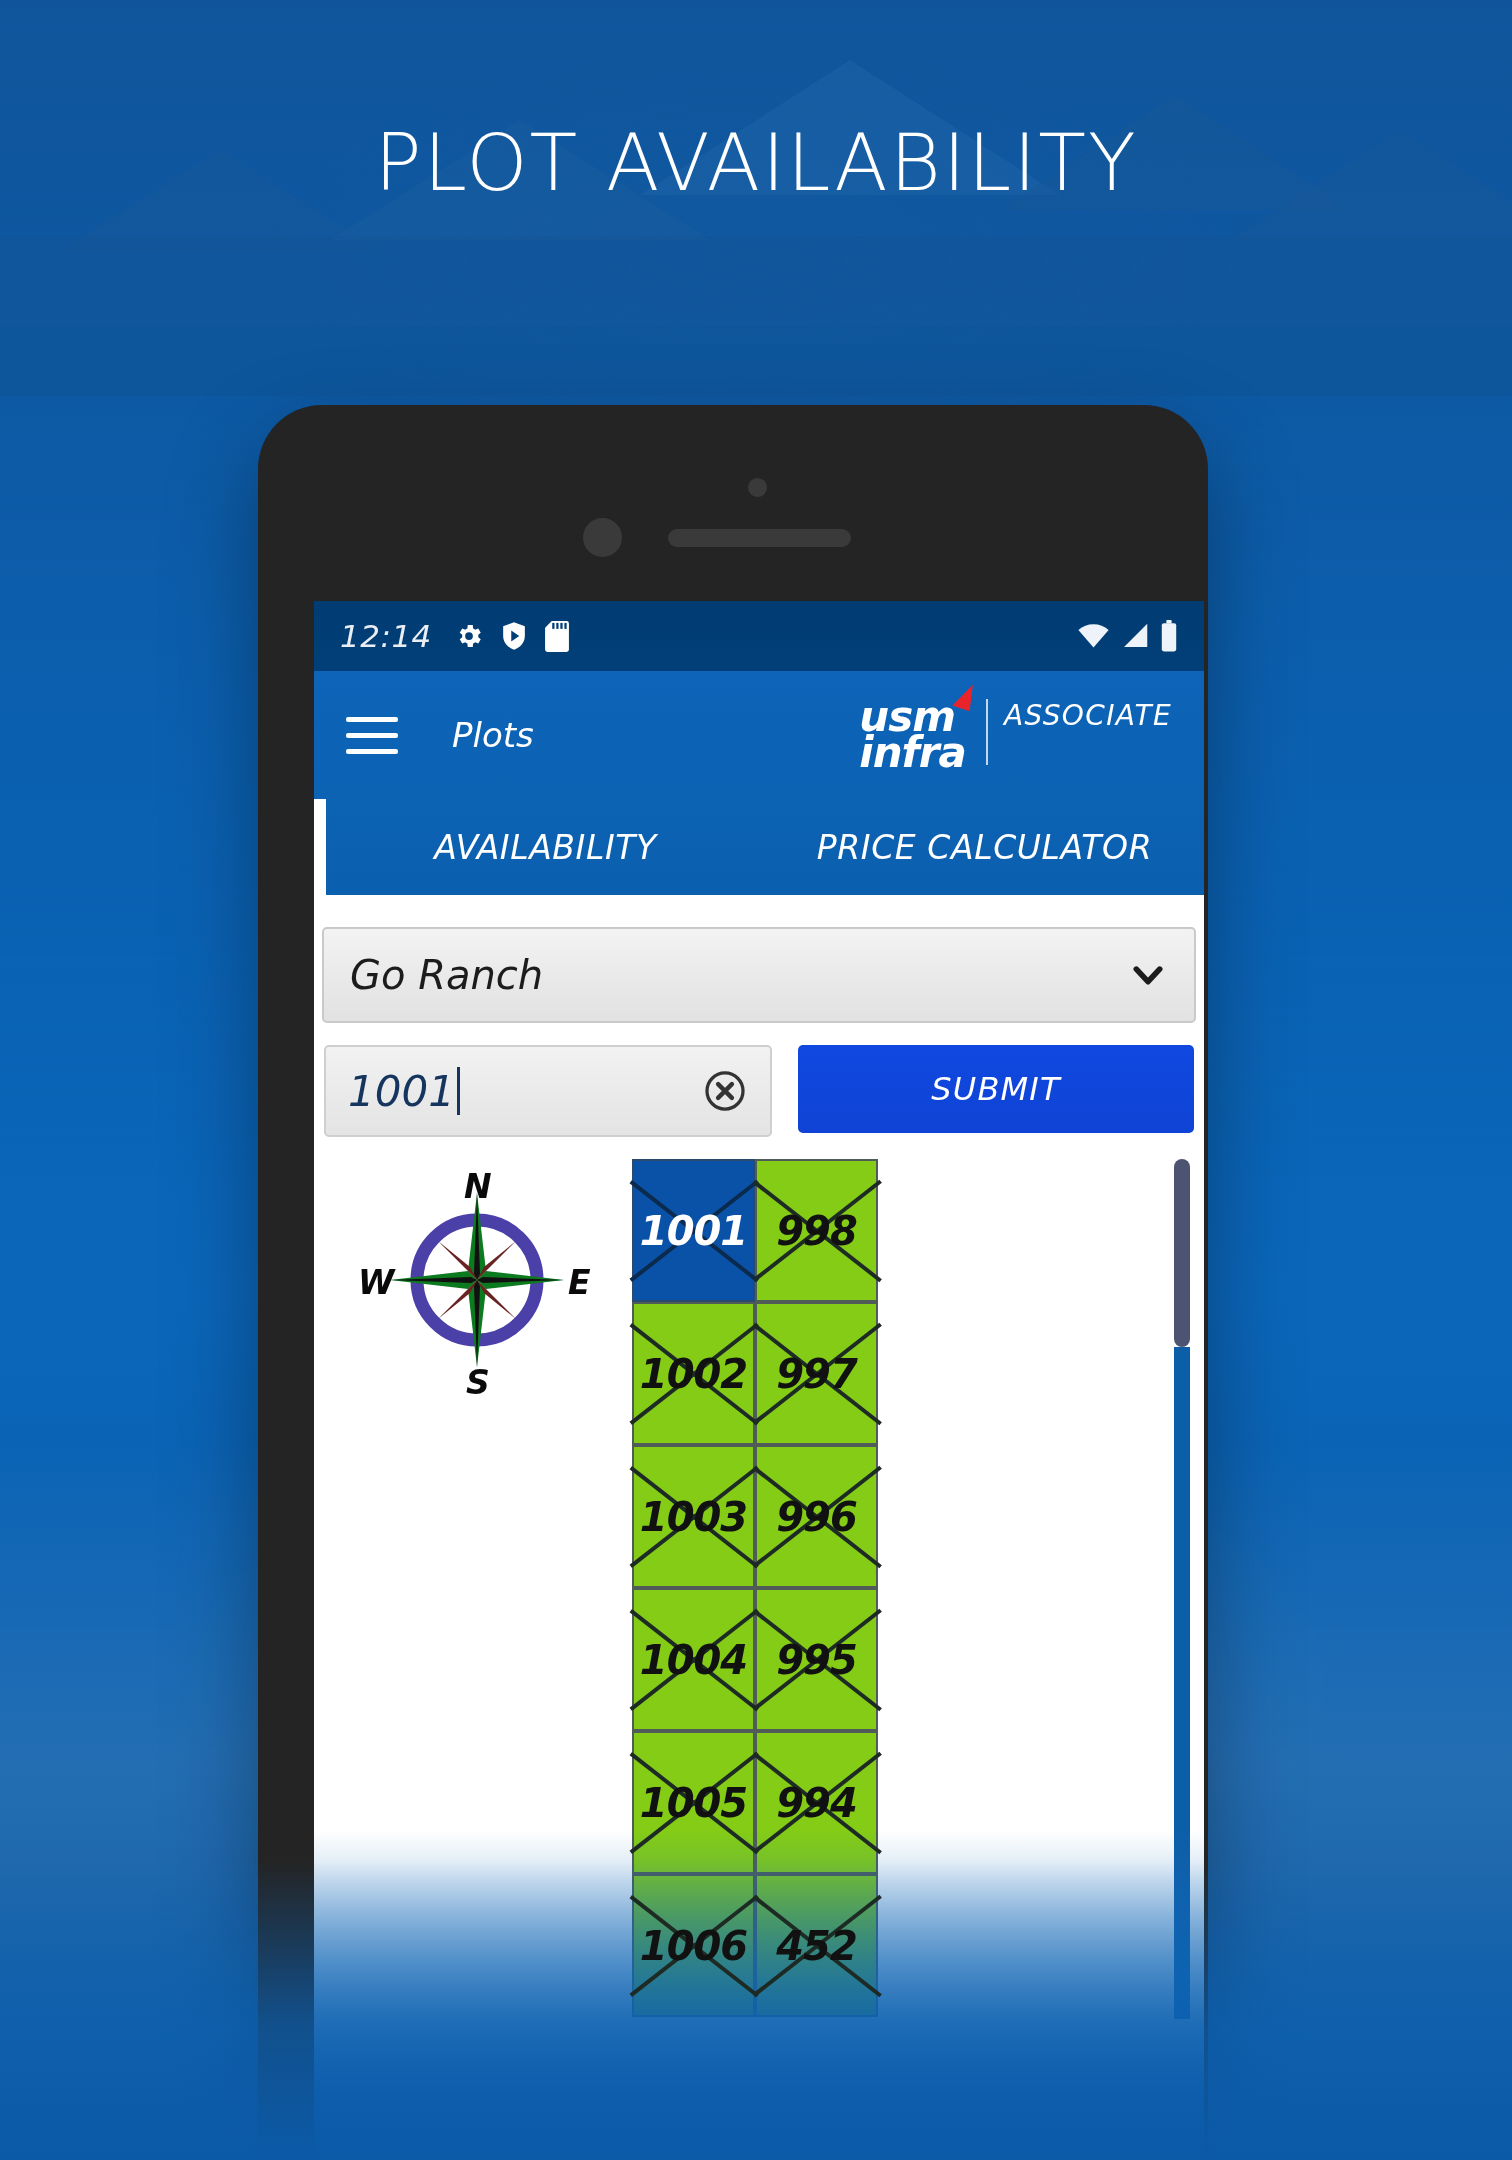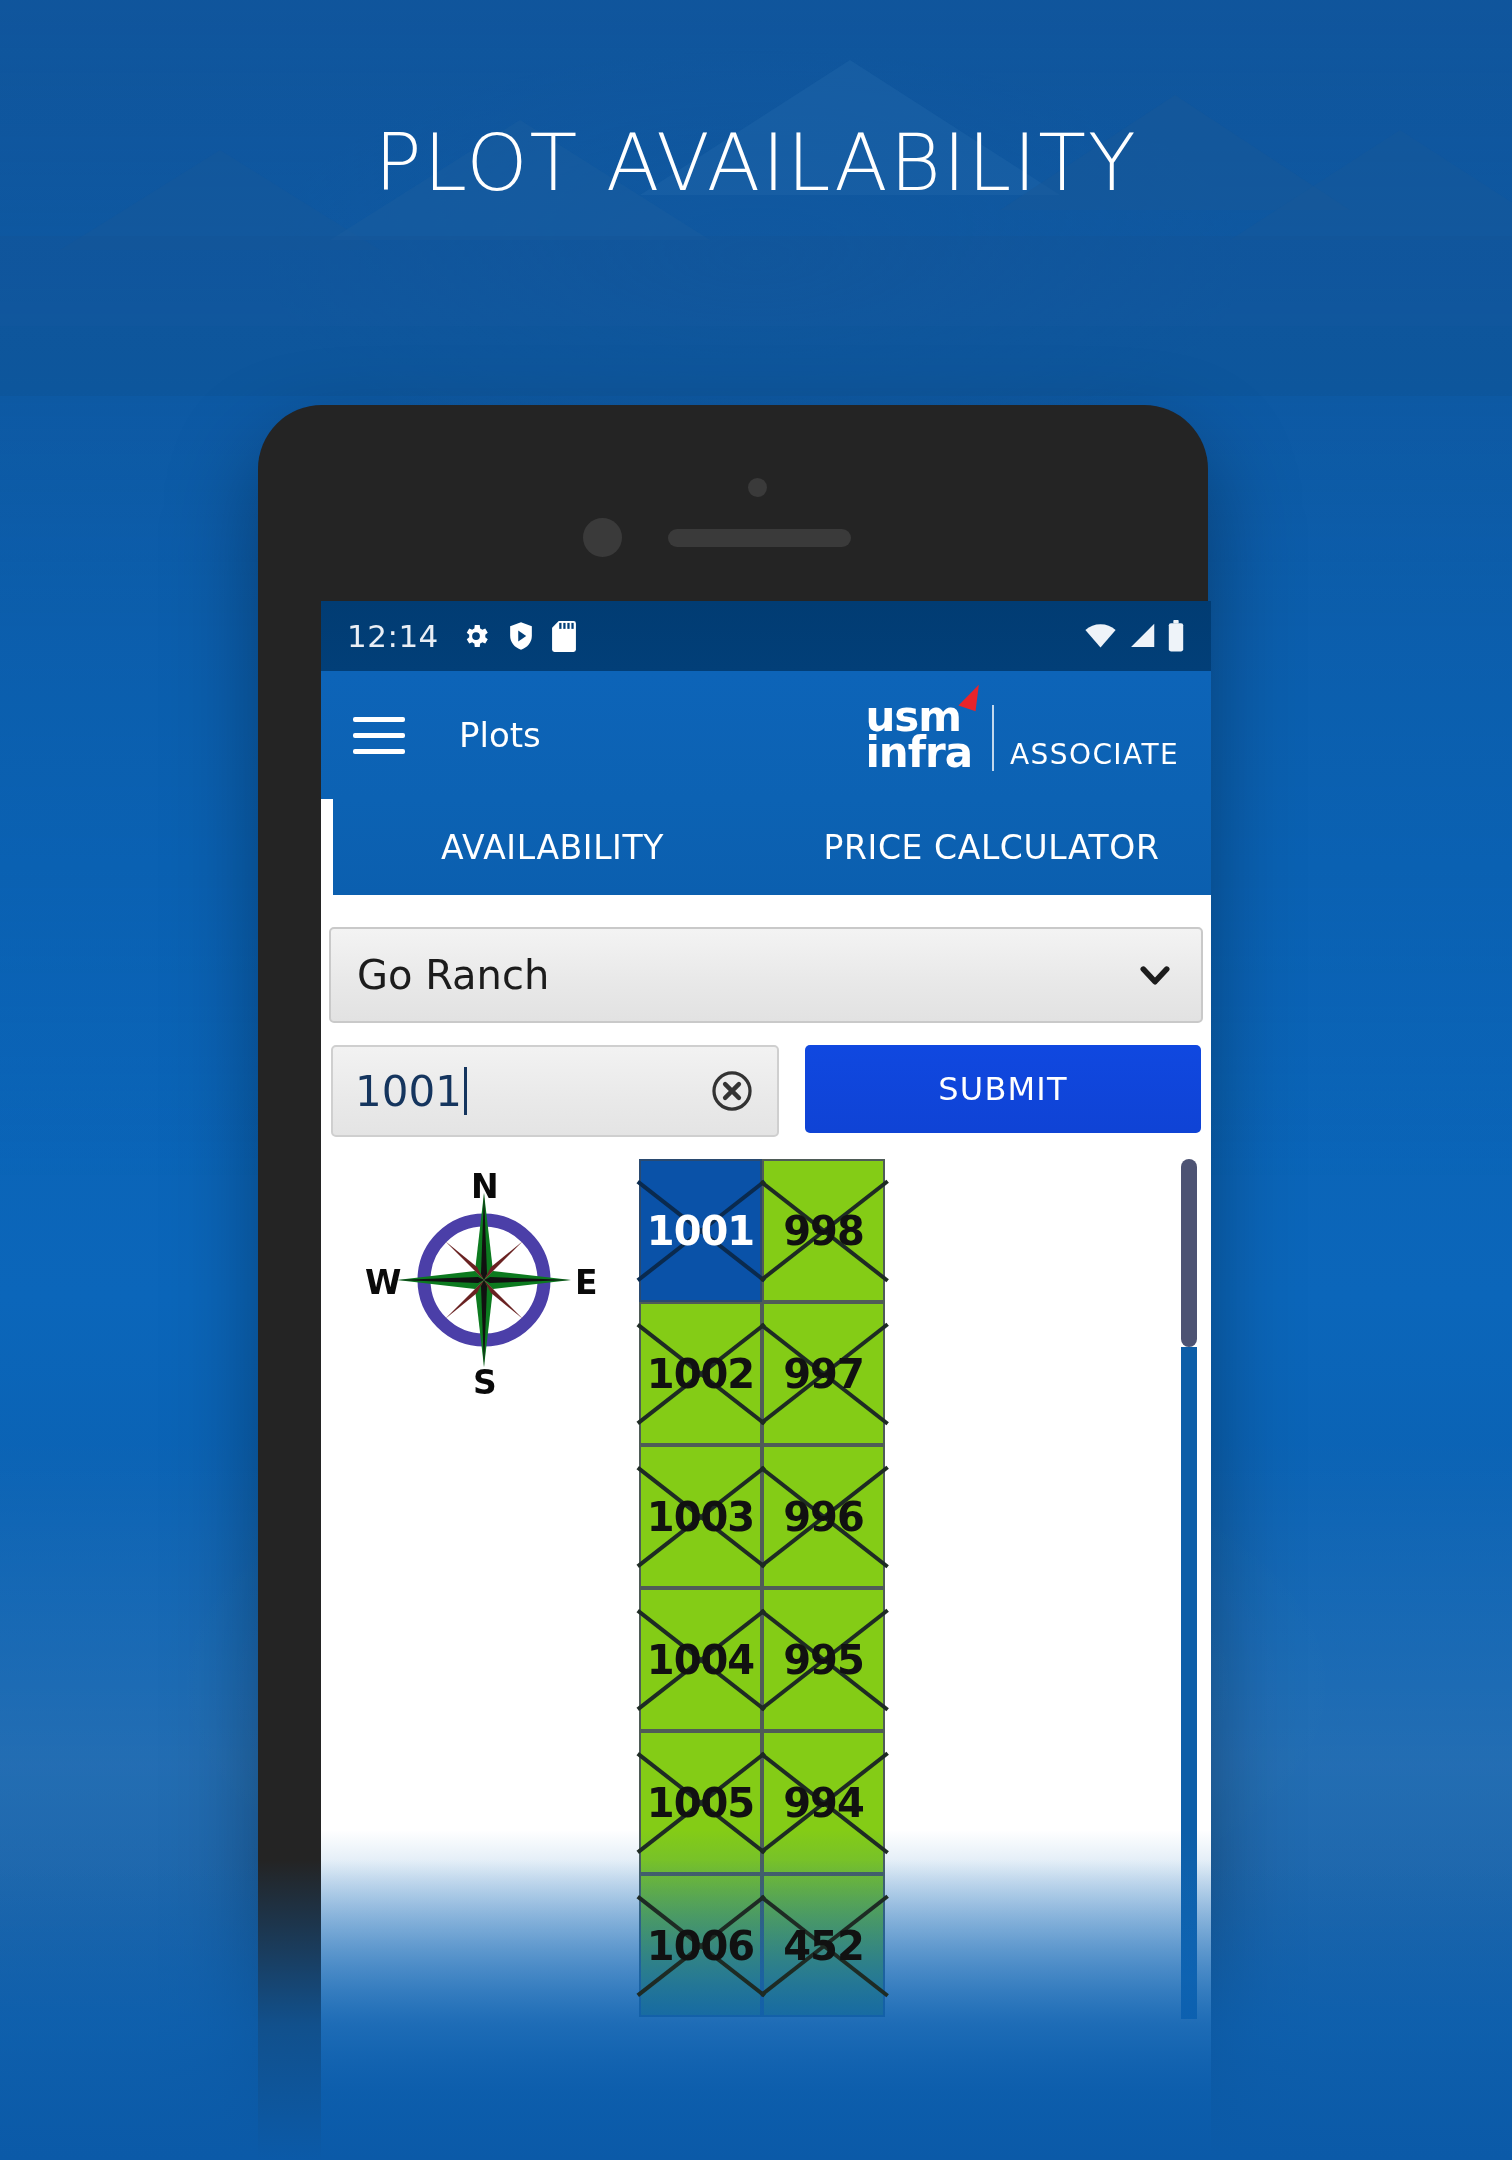--- a/index.html
+++ b/index.html
@@ -105,26 +105,27 @@
     position: absolute;
     width: 183px; height: 18px;
     border-radius: 10px;
     background: #3a3a3a;
     left: 668px; top: 529px;
   }
 
   
   .screen {
     position: absolute;
-    left: 321px;
+    left: 314px;
     top: 601px;
     width: 890px;
     height: 1559px;
     overflow: hidden;
     background: #ffffff;
+    font-style: italic;
   }
 
   
   .statusbar {
     height: 70px;
     background: linear-gradient(180deg, #013c73 0%, #023f78 100%);
     display: flex;
     align-items: center;
     padding: 0 26px;
     color: #e9eef5;
@@ -171,21 +172,21 @@
   }
   .appbar-title {
     color: #ffffff;
     font-size: 34px;
     margin-left: 54px;
     font-family: "DejaVu Sans", sans-serif;
   }
   .brand {
     margin-left: auto;
     display: flex;
-    align-items: flex-end;
+    align-items: flex-start;
     gap: 0;
   }
   .brand-logo {
     position: relative;
     color: #ffffff;
     line-height: 0.86;
     font-size: 42px;
     font-weight: 700;
     letter-spacing: -1px;
     font-family: "DejaVu Sans", sans-serif;

